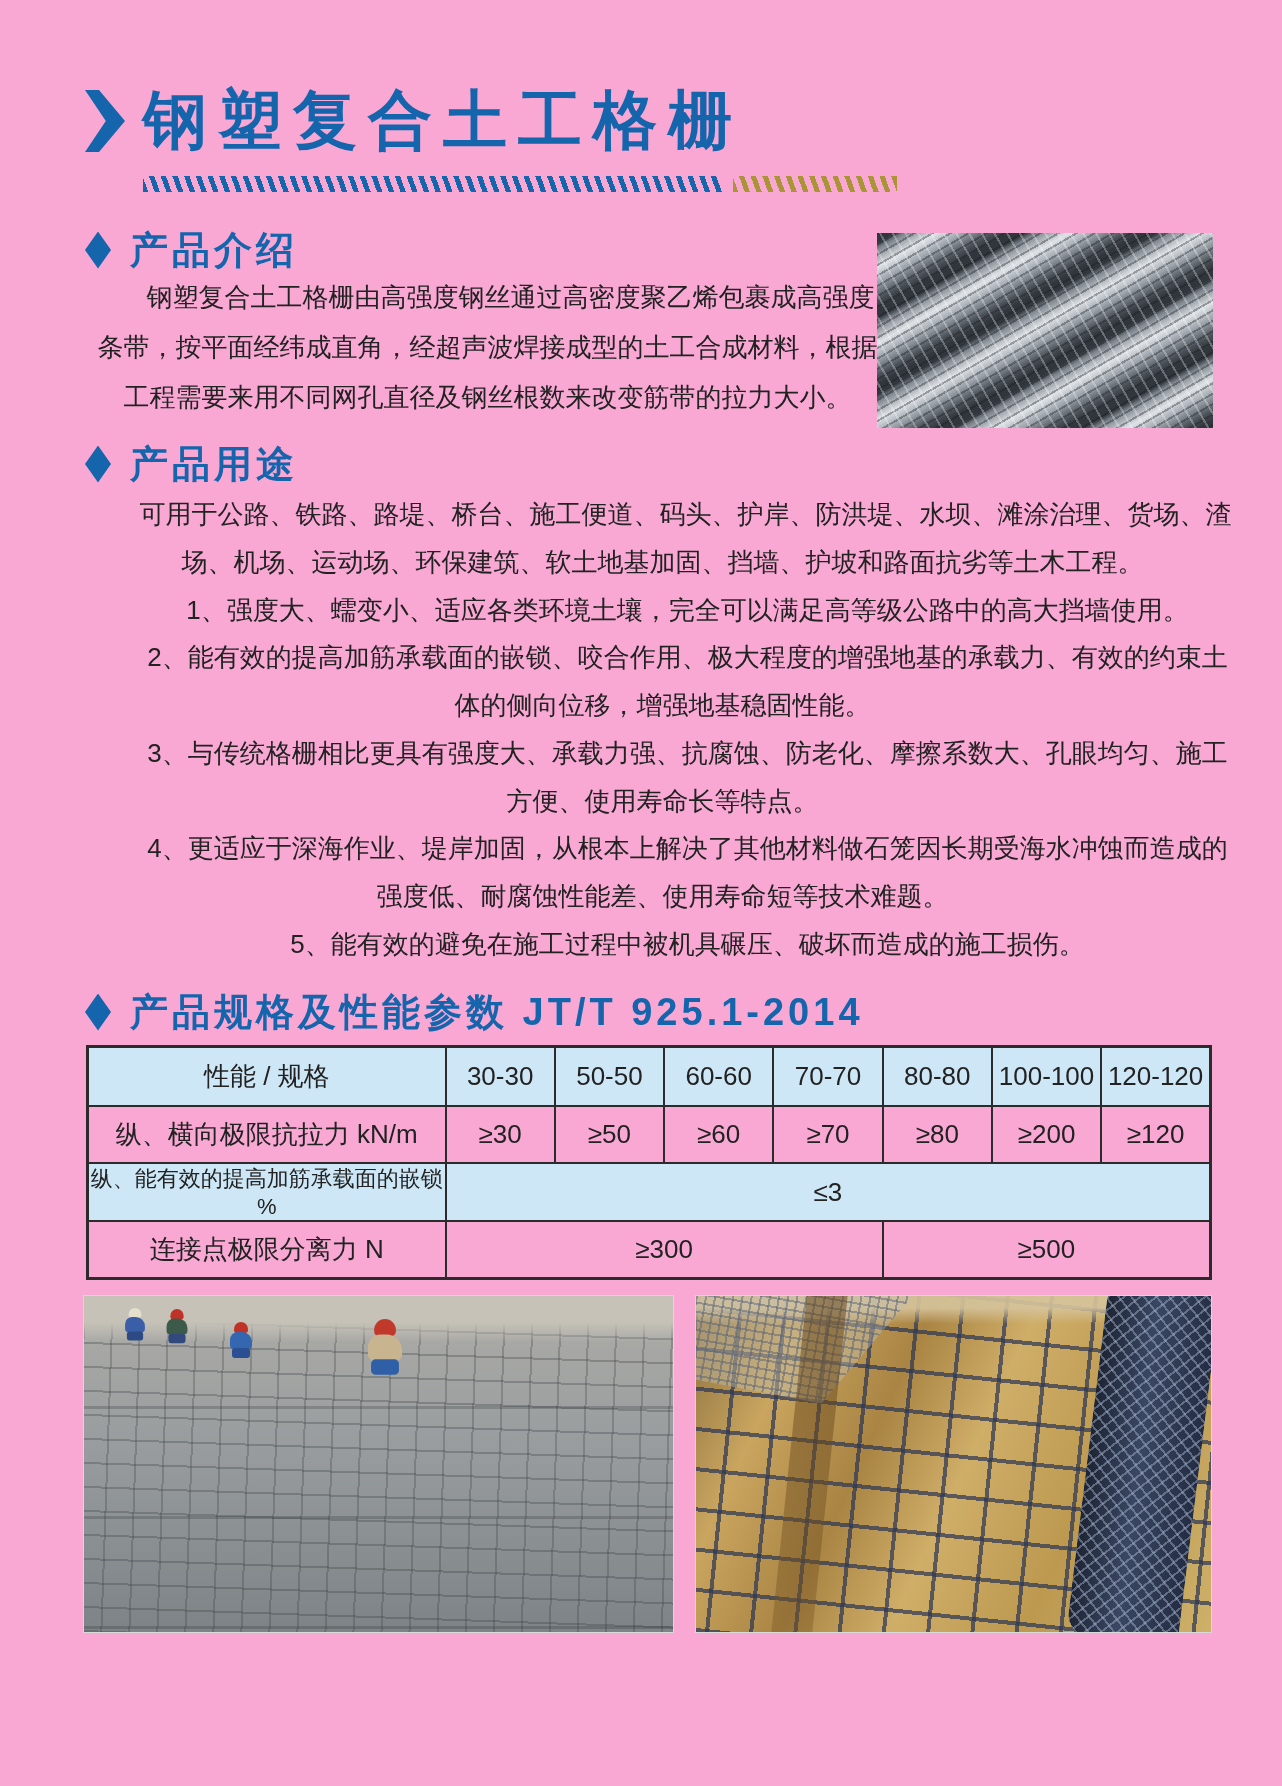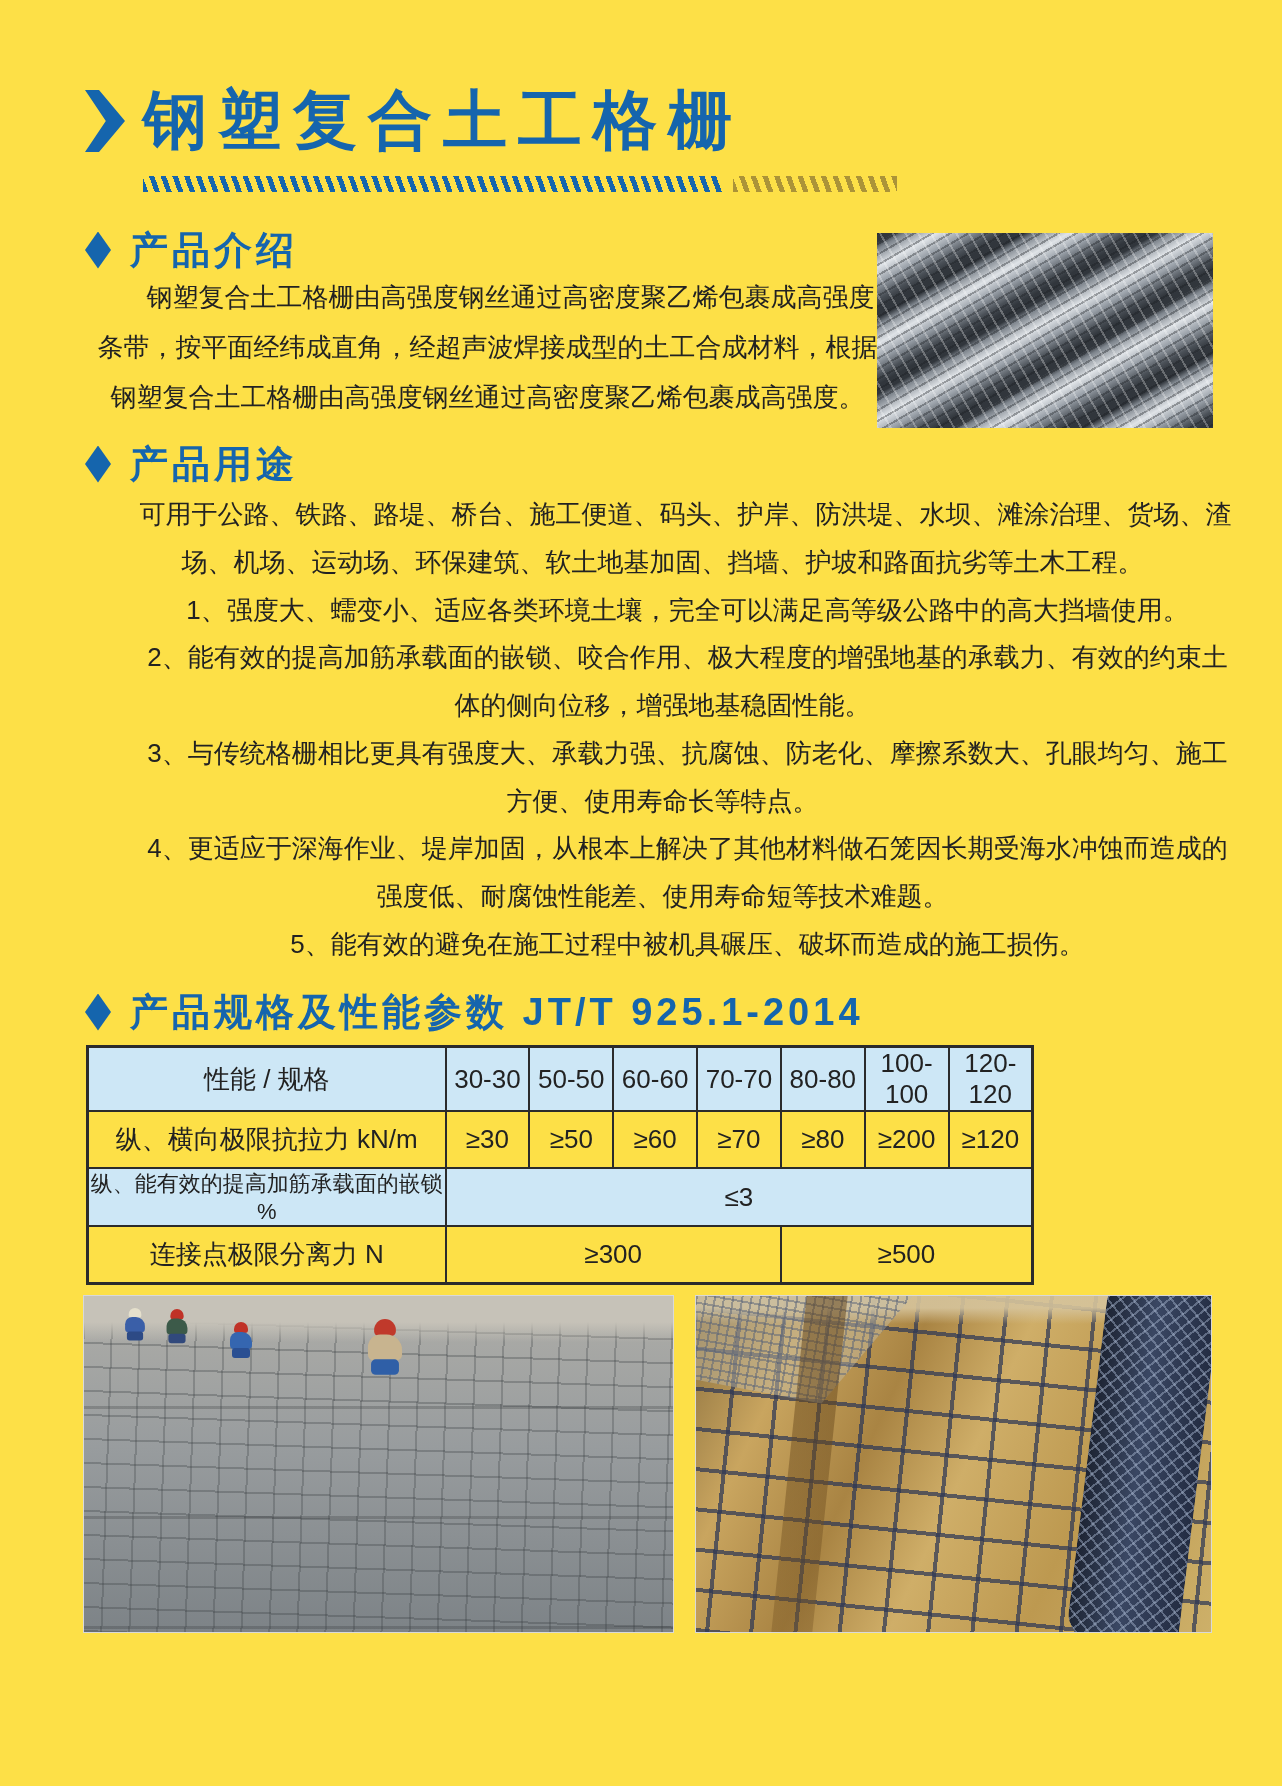--- a/index.html
+++ b/index.html
@@ -1,16 +1,16 @@
 <!DOCTYPE html>
 <html><head>
 <meta charset="utf-8">
 <style>
   html,body{margin:0;padding:0;background:#ffffff;}
-  .page{position:relative;width:1282px;height:1786px;background:#fde047;overflow:hidden;
+  .page{position:relative;width:1282px;height:1786px;background:#f9a8d4;overflow:hidden;
         font-family:"Liberation Sans","DejaVu Sans",sans-serif;color:#222;}
   .abs{position:absolute;}
 
   
   .title-row{left:85px;top:84px;display:flex;align-items:center;}
   .title-arrow{width:40px;height:62px;background:#1565ad;margin-right:18px;
                clip-path:polygon(0 0,35% 0,100% 50%,35% 100%,0 100%,52% 50%);}
   .page-title{margin:0;font-family:"Liberation Serif","DejaVu Serif",serif;font-weight:bold;
               font-size:64px;line-height:74px;letter-spacing:11px;color:#1565ad;white-space:nowrap;}
 
@@ -32,21 +32,21 @@
   .bodytext .ln{white-space:nowrap;}
   .intro-text{left:85px;top:272px;width:805px;text-align:center;}
   .intro-text .ln{line-height:50px;}
   .usage-text{left:85px;top:491px;width:1155px;}
   .usage-text .ln{line-height:47.75px;text-align:center;}
   .ln.ind{padding-left:46px;}
   .ln.num{padding-left:50px;}
 
   
   .spec-table{left:86px;top:1045px;}
-  table{border-collapse:collapse;table-layout:fixed;width:948px;
+  table{border-collapse:collapse;table-layout:fixed;width:1126px;
         border:3px solid #2b2b2b;font-size:26px;color:#222;}
   td{border:2px solid #2b2b2b;text-align:center;vertical-align:middle;padding:0;}
   tr.r-head td{height:57px;}
   tr.r-val td,tr.r-elg td,tr.r-jct td{height:55px;}
   .bluebg{background:#cde7f6;}
   td.lbl-small{font-size:22px;}
 
   
   .photo{overflow:hidden;}
   .photo-rolls{left:877px;top:233px;width:336px;height:195px;background:
@@ -105,21 +105,21 @@
   </div>
 
   <div class="abs sec-head" style="left:85px;top:230px;">
     <span class="diamond"></span>
     <h2>产品介绍</h2>
   </div>
 
   <div class="abs bodytext intro-text">
     <div class="ln ind">钢塑复合土工格栅由高强度钢丝通过高密度聚乙烯包裹成高强度</div>
     <div class="ln">条带，按平面经纬成直角，经超声波焊接成型的土工合成材料，根据</div>
-    <div class="ln">钢塑复合土工格栅由高强度钢丝通过高密度聚乙烯包裹成高强度。</div>
+    <div class="ln">工程需要来用不同网孔直径及钢丝根数来改变筋带的拉力大小。</div>
   </div>
 
   <div class="abs photo photo-rolls"></div>
 
   <div class="abs sec-head" style="left:85px;top:444px;">
     <span class="diamond"></span>
     <h2>产品用途</h2>
   </div>
 
   <div class="abs bodytext usage-text">

